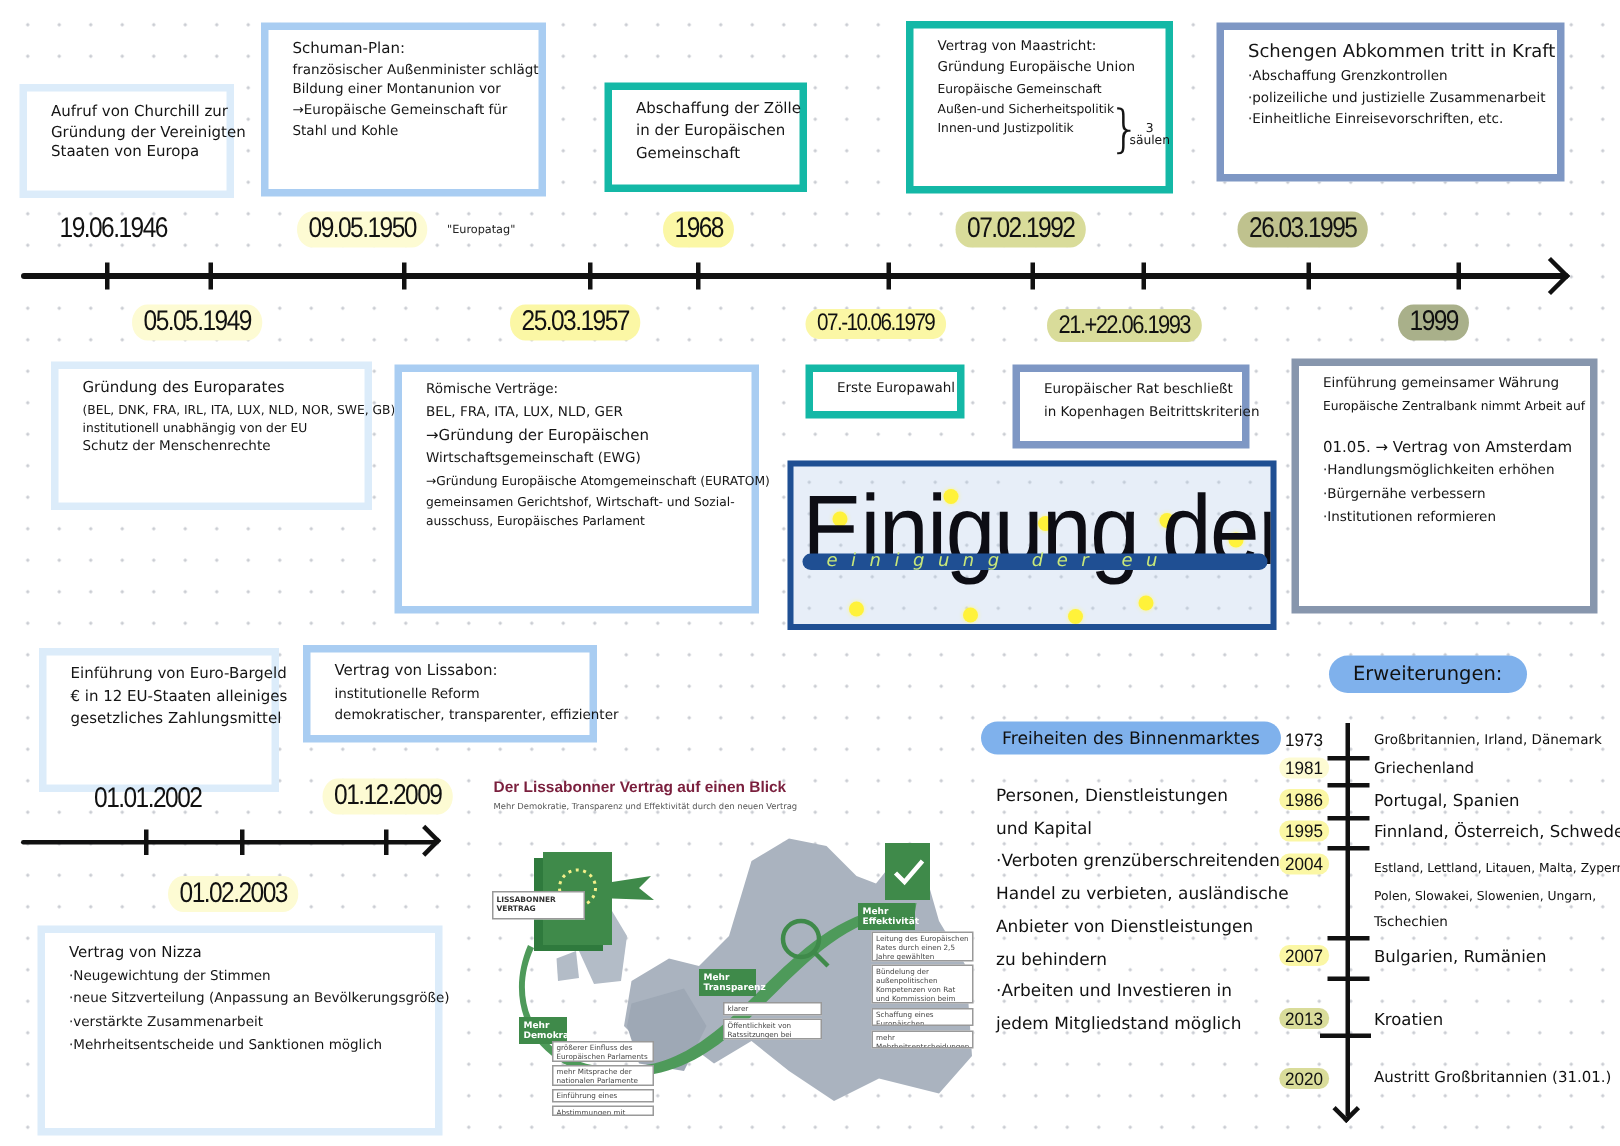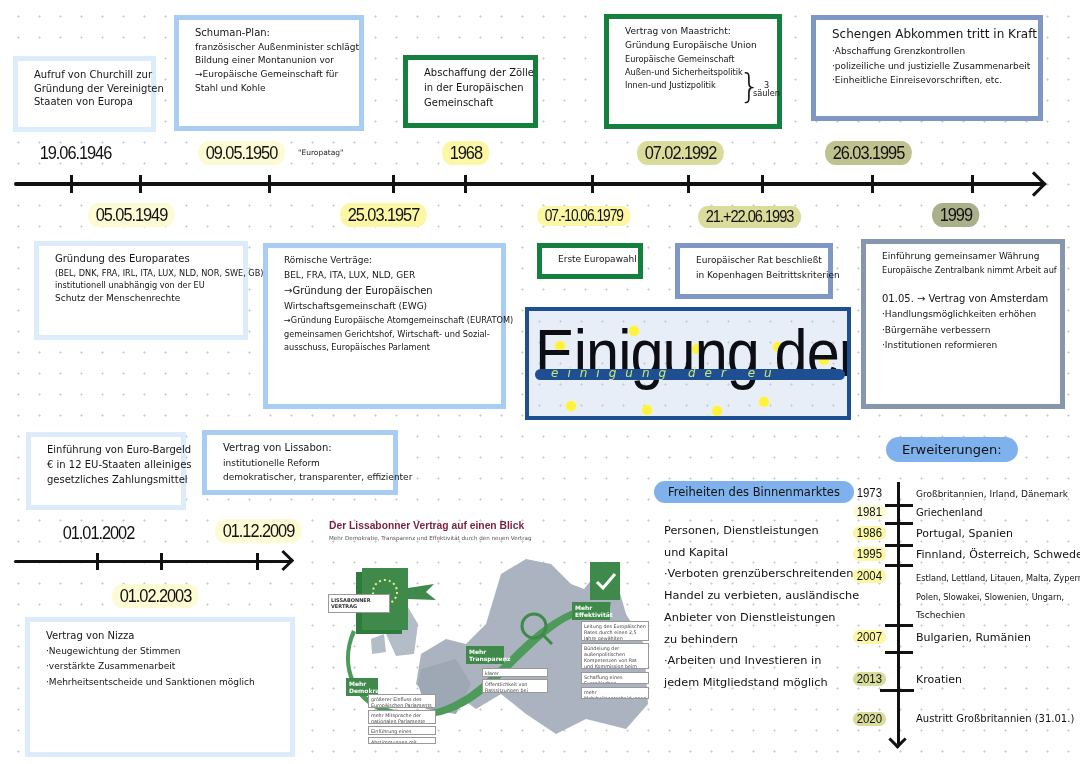--- a/index.html
+++ b/index.html
@@ -7,21 +7,21 @@
   body{
     position:relative;background:#ffffff;
     background-image:radial-gradient(circle,#c9ccd2 0.9px,transparent 1.2px);
     background-size:21px 21px;background-position:8px 6px;
     font-family:"DejaVu Sans",sans-serif;color:#111;
   }
   .abs{position:absolute}
   .box{position:absolute;background:#fff;padding:5px 16px;line-height:1.35;color:#151515}
   .b-pale{border:5px solid #dcecfa}
   .b-light{border:5px solid #a9cdf2}
-  .b-mid{border:5px solid #15803d}
+  .b-mid{border:5px solid #14b8a6}
   .b-steel{border:5px solid #7e97c4}
   .b-slate{border:5px solid #8796ad}
   .box .ln{display:block;white-space:nowrap}
   .fs10{font-size:10px}.fs9{font-size:9px}.fs8{font-size:8.2px}.fs11{font-size:11px}.fs12{font-size:12px}
   .date{position:absolute;font-family:"Liberation Sans",sans-serif;font-size:19px;letter-spacing:-1.2px;
         padding:1px 9px;border-radius:14px;color:#111;white-space:nowrap;transform:scaleX(.86);transform-origin:left center}
   .hl-none{background:transparent}
   .hl-pale{background:#fdfbd3}
   .hl-yellow{background:#fbf7a5}
   .hl-olive{background:#d9dc9a}
@@ -167,21 +167,21 @@
   <span class="star" style="left:290px;top:44px"></span>
   <span class="star" style="left:37px;top:90px"></span>
   <span class="star" style="left:113px;top:94px"></span>
   <span class="star" style="left:183px;top:95px"></span>
   <span class="star" style="left:230px;top:86px"></span>
   <div class="title-text">Einigung der EU</div>
   <div class="title-band"></div>
   <div class="title-sub">einigung der eu</div>
 </div>
 
-<div class="box b-pale fs10" style="left:26px;top:432px;width:160px;height:78px;line-height:1.5">
+<div class="box b-pale fs10" style="left:26px;top:432px;width:160px;height:96px;line-height:1.5">
   <span class="ln">Einführung von Euro-Bargeld</span>
   <span class="ln">€ in 12 EU-Staaten alleiniges</span>
   <span class="ln">gesetzliches Zahlungsmittel</span>
 </div>
 <div class="box b-light fs9" style="left:202px;top:430px;width:196px;height:65px;line-height:1.6">
   <span class="ln fs10">Vertrag von Lissabon:</span>
   <span class="ln">institutionelle Reform</span>
   <span class="ln">demokratischer, transparenter, effizienter</span>
 </div>
 <div class="date hl-none" style="left:55px;top:521px">01.01.2002</div>
@@ -190,20 +190,21 @@
 <div class="axis" style="left:14px;top:560px;width:278px;height:3px"></div>
 <div class="arrowhead" style="left:276px;top:553px;width:15px;height:15px;border-width:3px"></div>
 <div class="tick" style="left:96px;top:553px;height:17px"></div>
 <div class="tick" style="left:160px;top:553px;height:17px"></div>
 <div class="tick" style="left:256px;top:553px;height:17px"></div>
 
 <div class="date hl-pale" style="left:112px;top:584px">01.02.2003</div>
 <div class="box b-pale fs9" style="left:25px;top:617px;width:270px;height:140px;line-height:1.7">
   <span class="ln fs10">Vertrag von Nizza</span>
   <span class="ln">·Neugewichtung der Stimmen</span>
+  <span class="ln">·neue Sitzverteilung (Anpassung an Bevölkerungsgröße)</span>
   <span class="ln">·verstärkte Zusammenarbeit</span>
   <span class="ln">·Mehrheitsentscheide und Sanktionen möglich</span>
 </div>
 
 <div class="info">
   <div class="info-title">Der Lissabonner Vertrag auf einen Blick</div>
   <div class="info-sub">Mehr Demokratie, Transparenz und Effektivität durch den neuen Vertrag</div>
   <svg class="abs" style="left:0;top:26px" width="324" height="200" viewBox="0 0 324 200">
     <path d="M160 80 L175 30 L200 15 L225 20 L245 40 L258 45 L270 30 L290 35 L300 70 L318 100 L322 160 L300 185 L260 175 L230 190 L200 170 L175 150 L150 165 L130 150 L110 160 L90 140 L95 110 L120 95 L140 100 Z" fill="#aab3bf"></path>
     <path d="M62 68 L80 60 L92 80 L88 110 L70 112 L60 90 Z" fill="#b3bcc7"></path>

